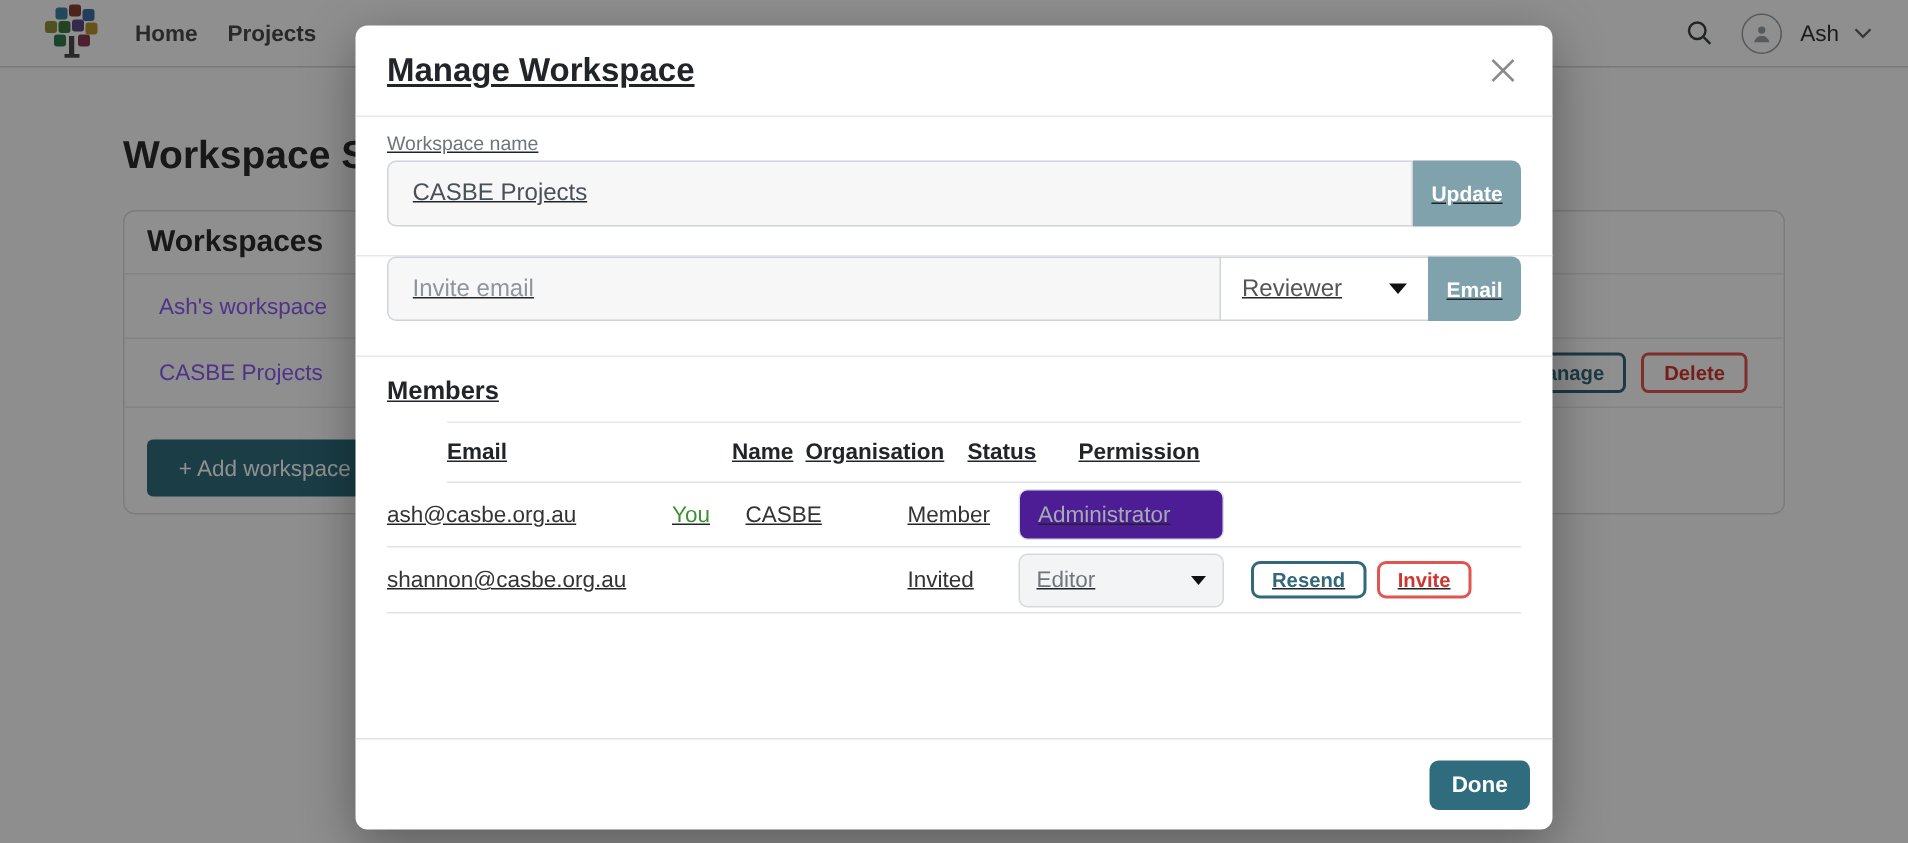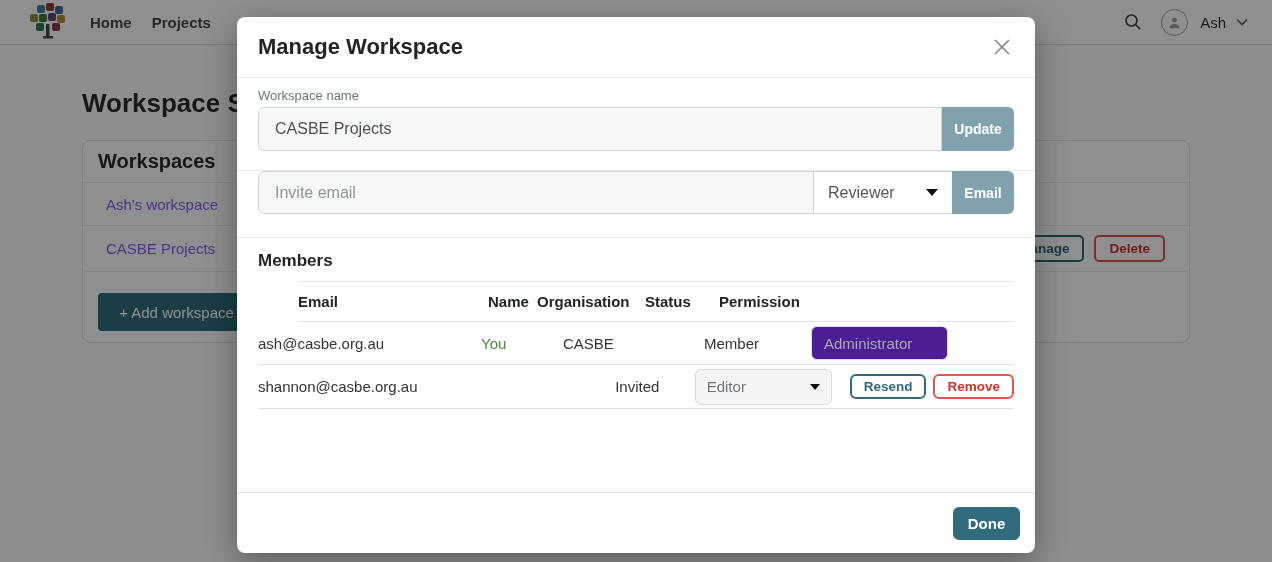--- a/index.html
+++ b/index.html
@@ -40,21 +40,21 @@
   .ws-name{font-size:15px;color:#8b5cf6;}
   .ws-actions{margin-left:auto;display:flex;gap:10px;}
   .btn-outline{background:#fff;border:2px solid;border-radius:5px;font-size:13.5px;font-weight:700;padding:4px 13px;cursor:pointer;font-family:inherit;}
   .btn-outline.teal{color:var(--teal-outline);border-color:var(--teal-outline);}
   .btn-outline.red{color:var(--red);border-color:#e0564e;}
   .card-foot{padding:21px 0 0 15px;}
   .btn-add{background:var(--teal);color:#fff;border:none;border-radius:4px;height:38px;width:157px;font-size:15px;font-family:inherit;cursor:pointer;}
 
   
   .overlay{position:absolute;inset:0;background:rgba(0,0,0,0.44);z-index:10;}
-  .modal{position:absolute;left:237px;top:17px;width:798px;height:536px;background:#fff;border-radius:8px;z-index:20;box-shadow:0 10px 35px rgba(0,0,0,.35);overflow:hidden;}
+  .modal{position:absolute;left:237px;top:17px;width:798px;height:536px;background:#fff;border-radius:8px;z-index:20;box-shadow:0 10px 35px rgba(0,0,0,.35);overflow:hidden;text-decoration:underline;}
   .modal-header{height:61px;display:flex;align-items:center;padding:0 22px 0 21px;border-bottom:1px solid var(--divider);}
   .modal-title{font-size:22px;font-weight:700;}
   .close-btn{margin-left:auto;width:22px;height:22px;display:flex;align-items:center;justify-content:center;cursor:pointer;}
 
   .sec{padding:0 21px;border-bottom:1px solid var(--divider);}
   .field-label{font-size:13px;color:var(--muted);margin:10px 0 4px;}
   .sec-h{font-size:17px;font-weight:700;color:#212529;}
 
   .group{display:flex;height:44px;margin-bottom:19px;}
   .group .text-input{flex:1;background:#f7f7f7;border:1px solid var(--border);border-radius:6px 0 0 6px;font-size:16px;color:#495057;padding:0 16px;font-family:inherit;outline:none;}
@@ -66,21 +66,21 @@
   .invite-h{margin:14px 0 11px;}
   .invite-group{height:43px;margin-bottom:23px;}
   .role-select{width:138px;background:#fff;border-top:1px solid var(--border);border-bottom:1px solid var(--border);display:flex;align-items:center;padding:0 14px;font-size:16px;color:#555;cursor:pointer;}
   .caret{width:0;height:0;border-left:6px solid transparent;border-right:6px solid transparent;border-top:7px solid #111;margin-left:auto;}
 
   .members-h{margin:13px 0 10px;}
   .mtable{margin:0 0 0 0;}
   .mrow{display:flex;align-items:center;border-bottom:1px solid var(--divider-dark);}
   .mrow.head{height:41px;border-top:1px solid var(--divider);font-weight:700;font-size:15px;color:#212529;margin-left:40px;}
   .mrow.head{font-weight:600;}
-  .mrow.data{height:43px;font-size:15px;color:#333;gap:33px;}
+  .mrow.data{height:43px;font-size:15px;color:#333;}
   .c-email{width:190px;}
   .c-name{width:49px;}
   .c-org{width:108px;}
   .c-status{width:74px;}
   .c-perm{flex:1;display:flex;align-items:center;}
   .you{color:var(--green);}
   .perm-box{width:137px;height:34px;border:1px solid #dcdfe3;border-radius:6px;background:#4c1d95;display:flex;align-items:center;padding:0 12px;font-size:15px;color:#a6abb0;}
   .perm-select{width:137px;height:36px;border:1px solid #d5d9dd;border-radius:6px;background:#f3f4f6;display:flex;align-items:center;padding:0 11px;font-size:15px;color:#6f757b;cursor:pointer;}
   .perm-select .caret{border-top-width:6px;border-left-width:5px;border-right-width:5px;}
   .row-actions{display:flex;gap:7px;margin-left:18px;align-items:center;}
@@ -210,21 +210,21 @@
         <div class="c-name"></div>
         <div class="c-org"></div>
         <div class="c-status">Invited</div>
         <div class="c-perm">
           <div class="perm-select">
             <span>Editor</span>
             <span class="caret"></span>
           </div>
           <span class="row-actions">
             <button class="btn-outline teal">Resend</button>
-            <button class="btn-outline red">Remove</button>
+            <button class="btn-outline red">Invite</button>
           </span>
         </div>
       </div>
     </div>
   </div>
 
   <div class="modal-footer">
     <button class="btn-done">Done</button>
   </div>
 </div>

